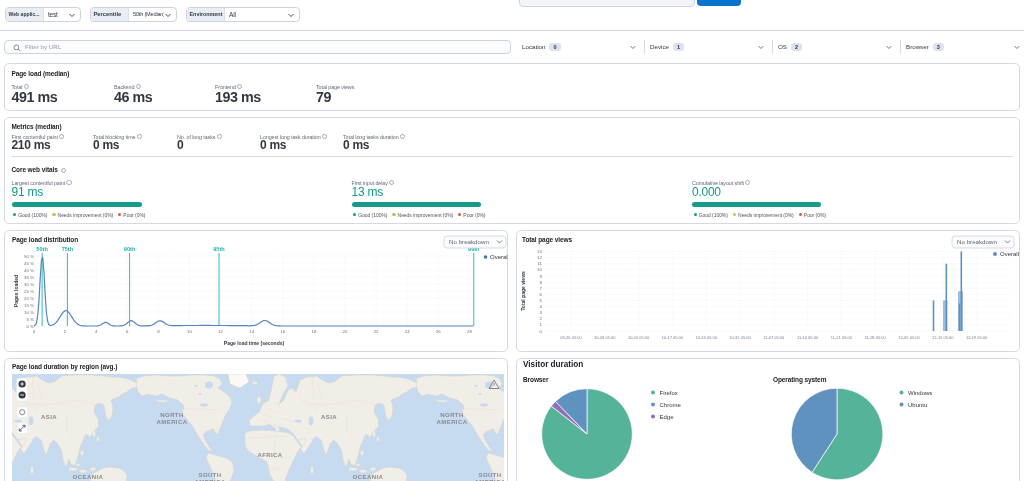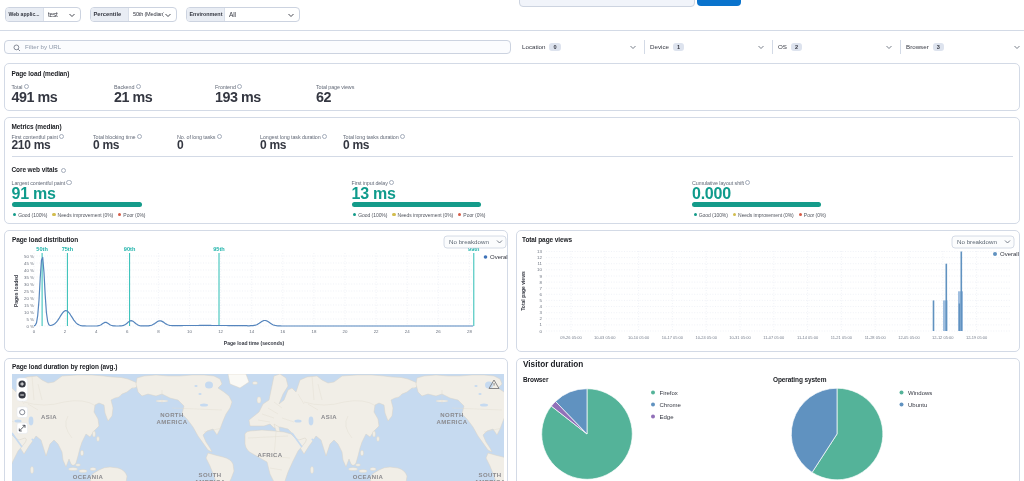--- a/index.html
+++ b/index.html
@@ -4,21 +4,21 @@
 <style>
 html,body{margin:0;padding:0;}
 body{width:1024px;height:481px;overflow:hidden;background:#fff;font-family:"Liberation Sans",sans-serif;-webkit-font-smoothing:antialiased;}
 .page{position:relative;width:1024px;height:481px;}
 .abs{position:absolute;}
 .panel{position:absolute;background:#fff;border:1px solid #d3dae6;border-radius:5px;box-sizing:border-box;}
 .ptitle{position:absolute;font-weight:bold;color:#1a1c21;font-size:6.5px;letter-spacing:-0.1px;}
 .lbl{position:absolute;color:#646b79;font-size:5.4px;letter-spacing:-0.1px;white-space:nowrap;}
 .val{position:absolute;color:#343741;font-weight:bold;font-size:14.3px;letter-spacing:-0.45px;line-height:1;white-space:nowrap;}
 .val2{position:absolute;color:#343741;font-weight:bold;font-size:12px;letter-spacing:-0.3px;line-height:1;white-space:nowrap;}
-.tval{position:absolute;color:#0f9b8c;font-weight:bold;font-size:16px;letter-spacing:-0.25px;line-height:1;white-space:nowrap;}
+.tval{position:absolute;color:#0f9b8c;font-weight:normal;font-size:12px;letter-spacing:-0.25px;line-height:1;white-space:nowrap;}
 .ii{display:inline-block;width:3.2px;height:3.2px;border:0.55px solid #a5adbb;border-radius:50%;vertical-align:-0.3px;margin-left:1.3px;}
 .cwvbar{position:absolute;height:5px;border-radius:2.5px;background:#149b8a;}
 .leg{position:absolute;font-size:5px;letter-spacing:-0.05px;color:#52565f;white-space:nowrap;}
 .dot{display:inline-block;width:3.2px;height:3.2px;border-radius:50%;vertical-align:0.1px;margin-right:2px;}
 .ctl{position:absolute;top:7px;height:15px;display:flex;align-items:stretch;border:1px solid #ccd3e0;border-radius:4px;background:#fff;box-sizing:border-box;overflow:hidden;}
 .ctl .cl{flex:none;background:#e9edf4;color:#343741;font-weight:bold;font-size:5.8px;line-height:13px;padding:0 2.5px;border-right:1px solid #d9dfe9;white-space:nowrap;overflow:hidden;box-sizing:border-box;}
 .ctl .cv{color:#343741;font-size:6.5px;letter-spacing:-0.2px;line-height:13px;padding:0 4px;white-space:nowrap;overflow:hidden;flex:1;}
 .chev{width:8px;height:8px;flex:none;}
 .facet{position:absolute;top:40px;height:14px;font-size:6.2px;color:#343741;line-height:14px;}
 .badge{display:inline-block;background:#dde3ee;border-radius:3px;font-size:5.6px;font-weight:bold;color:#343741;padding:0 4px;line-height:8.5px;vertical-align:0.5px;margin-left:4px;}
@@ -83,23 +83,23 @@
 <div class="vsep" style="left:772px;"></div>
 <div class="vsep" style="left:900px;"></div>
 
 <div class="panel" style="left:4px;top:63px;width:1016px;height:48px;"></div>
 <div class="ptitle" style="left:11.5px;top:70px;">Page load (median)</div>
 <div class="lbl" style="left:11.5px;top:83.5px;">Total<span class="ii"></span></div>
 <div class="lbl" style="left:114px;top:83.5px;">Backend<span class="ii"></span></div>
 <div class="lbl" style="left:215px;top:83.5px;">Frontend<span class="ii"></span></div>
 <div class="lbl" style="left:316px;top:83.5px;">Total page views</div>
 <div class="val" style="left:11.5px;top:89.6px;">491 ms</div>
-<div class="val" style="left:114px;top:89.6px;">21 ms</div>
+<div class="val" style="left:114px;top:89.6px;">46 ms</div>
 <div class="val" style="left:215px;top:89.6px;">193 ms</div>
-<div class="val" style="left:316px;top:89.6px;">62</div>
+<div class="val" style="left:316px;top:89.6px;">79</div>
 
 <div class="panel" style="left:4px;top:117px;width:1016px;height:107px;"></div>
 <div class="ptitle" style="left:11.5px;top:122.5px;">Metrics (median)</div>
 <div class="lbl" style="left:11.5px;top:134px;">First contentful paint<span class="ii"></span></div>
 <div class="lbl" style="left:93px;top:134px;">Total blocking time<span class="ii"></span></div>
 <div class="lbl" style="left:177px;top:134px;">No. of long tasks<span class="ii"></span></div>
 <div class="lbl" style="left:260px;top:134px;">Longest long task duration<span class="ii"></span></div>
 <div class="lbl" style="left:343px;top:134px;">Total long tasks duration<span class="ii"></span></div>
 <div class="val2" style="left:11.5px;top:139.3px;">210 ms</div>
 <div class="val2" style="left:93px;top:139.3px;">0 ms</div>

